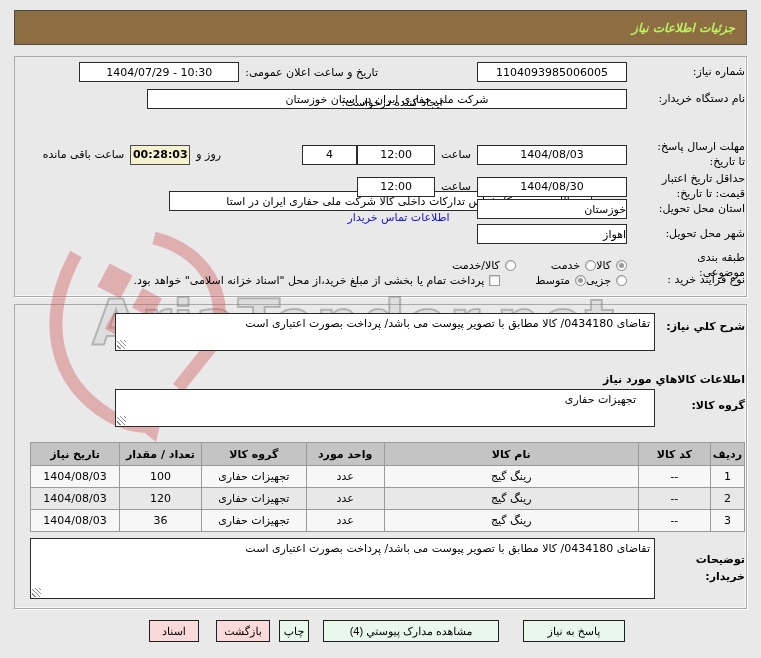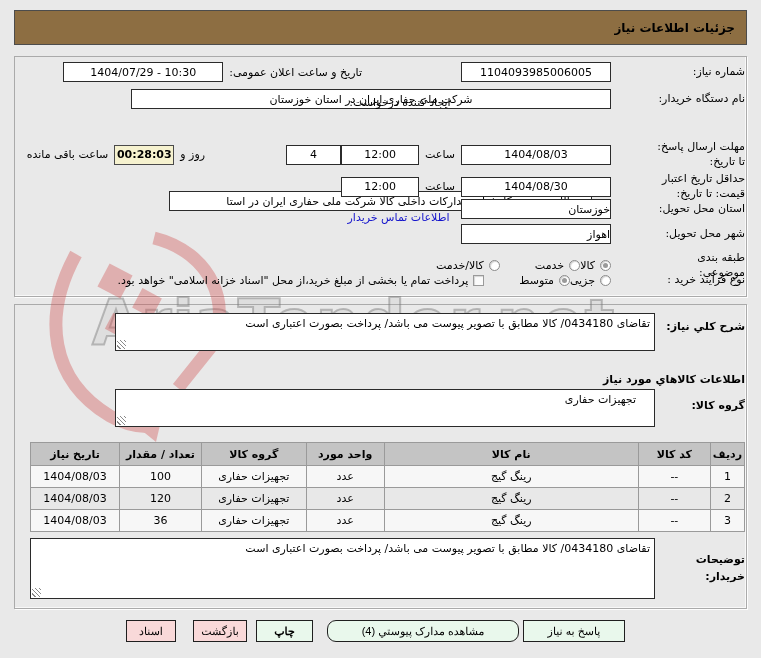--- a/index.html
+++ b/index.html
@@ -2,38 +2,38 @@
 <html lang="fa"><head>
 <meta charset="utf-8">
 <style>
   * { margin:0; padding:0; box-sizing:border-box; }
   html,body { background:#e9e9e9; }
   body { font-family:"DejaVu Sans", sans-serif; font-size:11px; color:#000; }
   .page { position:relative; width:761px; height:658px; background:#e9e9e9; overflow:hidden; direction:rtl; margin:0 auto; }
 
   
   .titlebar { position:absolute; top:10px; right:14px; left:14px; height:35px;
-    background:#8d6e42; border:1px solid #4c4c4c; color:#000000; font-weight:bold; font-size:12px;
-    display:flex; align-items:center; padding:0 11px; z-index:2; }
+    background:#8d6e42; border:1px solid #4c4c4c; color:#bef264; font-weight:bold; font-size:12px;
+    display:flex; align-items:center; padding:0 11px; z-index:2;font-style:italic; }
 
   
   .groupbox { position:absolute; right:14px; left:14px; border:1px solid #aaa;
     box-shadow: inset -1px -1px 0 #f8f8f8, 1px 1px 0 #fdfdfd; z-index:0; }
   .gb1 { top:56px; height:241px; }
   .gb2 { top:304px; height:305px; }
 
   
   .wm-text { position:absolute; top:286px; left:92px; width:665px; z-index:1; direction:ltr;
     font-weight:bold; font-size:62px; letter-spacing:1px; white-space:nowrap;
     color:rgba(170,170,170,0.18); -webkit-text-stroke:2px rgba(115,115,115,0.42); pointer-events:none; }
   .wm-logo { position:absolute; left:6px; top:220px; z-index:1; opacity:0.38; pointer-events:none; }
 
   
   .frow { position:absolute; right:16px; left:16px; display:flex; align-items:center; z-index:2; }
-  .flabel { flex:0 0 95px; margin-left:39px; line-height:1.35; }
+  .flabel { flex:0 0 95px; margin-left:23px; line-height:1.35; }
   .inp { background:#fff; border:1px solid #2b2b2b; height:20px; display:flex; align-items:center;
     justify-content:center; position:relative; z-index:2; overflow:hidden; white-space:nowrap; }
   .inp.start { justify-content:flex-start; }
   .ltr { direction:ltr; }
   .w150 { width:150px; } .w160 { width:160px; } .w480 { width:480px; } .w423 { width:423px; }
   .w78 { width:78px; } .w55 { width:55px; }
   .timebox { width:60px; height:20px; background:#f6f2cf; border:1px solid #4a4a4a; font-weight:600;
     display:flex; align-items:center; justify-content:center; direction:ltr; z-index:2; }
   .sidetext { margin:0 6px; white-space:nowrap; }
   a.contact { color:#1414cc; text-decoration:none; margin-right:6px; white-space:nowrap;margin-left:42px; }
@@ -244,19 +244,19 @@
   </table>
 
   <span class="blabel" style="top:552px; width:62px; line-height:1.5;">توضیحات خریدار:</span>
   <div class="tbox" style="top:538px; right:106px; width:625px; height:61px;">
     <span>تقاضای 0434180/ کالا مطابق با تصویر پیوست می باشد/ پرداخت بصورت اعتباری است</span>
     <span class="grip"></span>
   </div>
 
   <div class="btnrow">
     <button class="btn green" style="width:102px;">پاسخ به نیاز</button>
-    <button class="btn green" style="width:192px; margin-right:4px;border-radius:9px;">مشاهده مدارک پیوستي (4)</button>
-    <button class="btn green" style="width:57px; margin-right:14px;font-weight:bold;">چاپ</button>
+    <button class="btn green" style="width:176px; margin-right:24px;">مشاهده مدارک پیوستي (4)</button>
+    <button class="btn green" style="width:30px; margin-right:14px;">چاپ</button>
     <button class="btn pink" style="width:54px; margin-right:9px;">بازگشت</button>
     <button class="btn pink" style="width:50px; margin-right:17px;">اسناد</button>
   </div>
 
 </div>
 
 </body></html>

